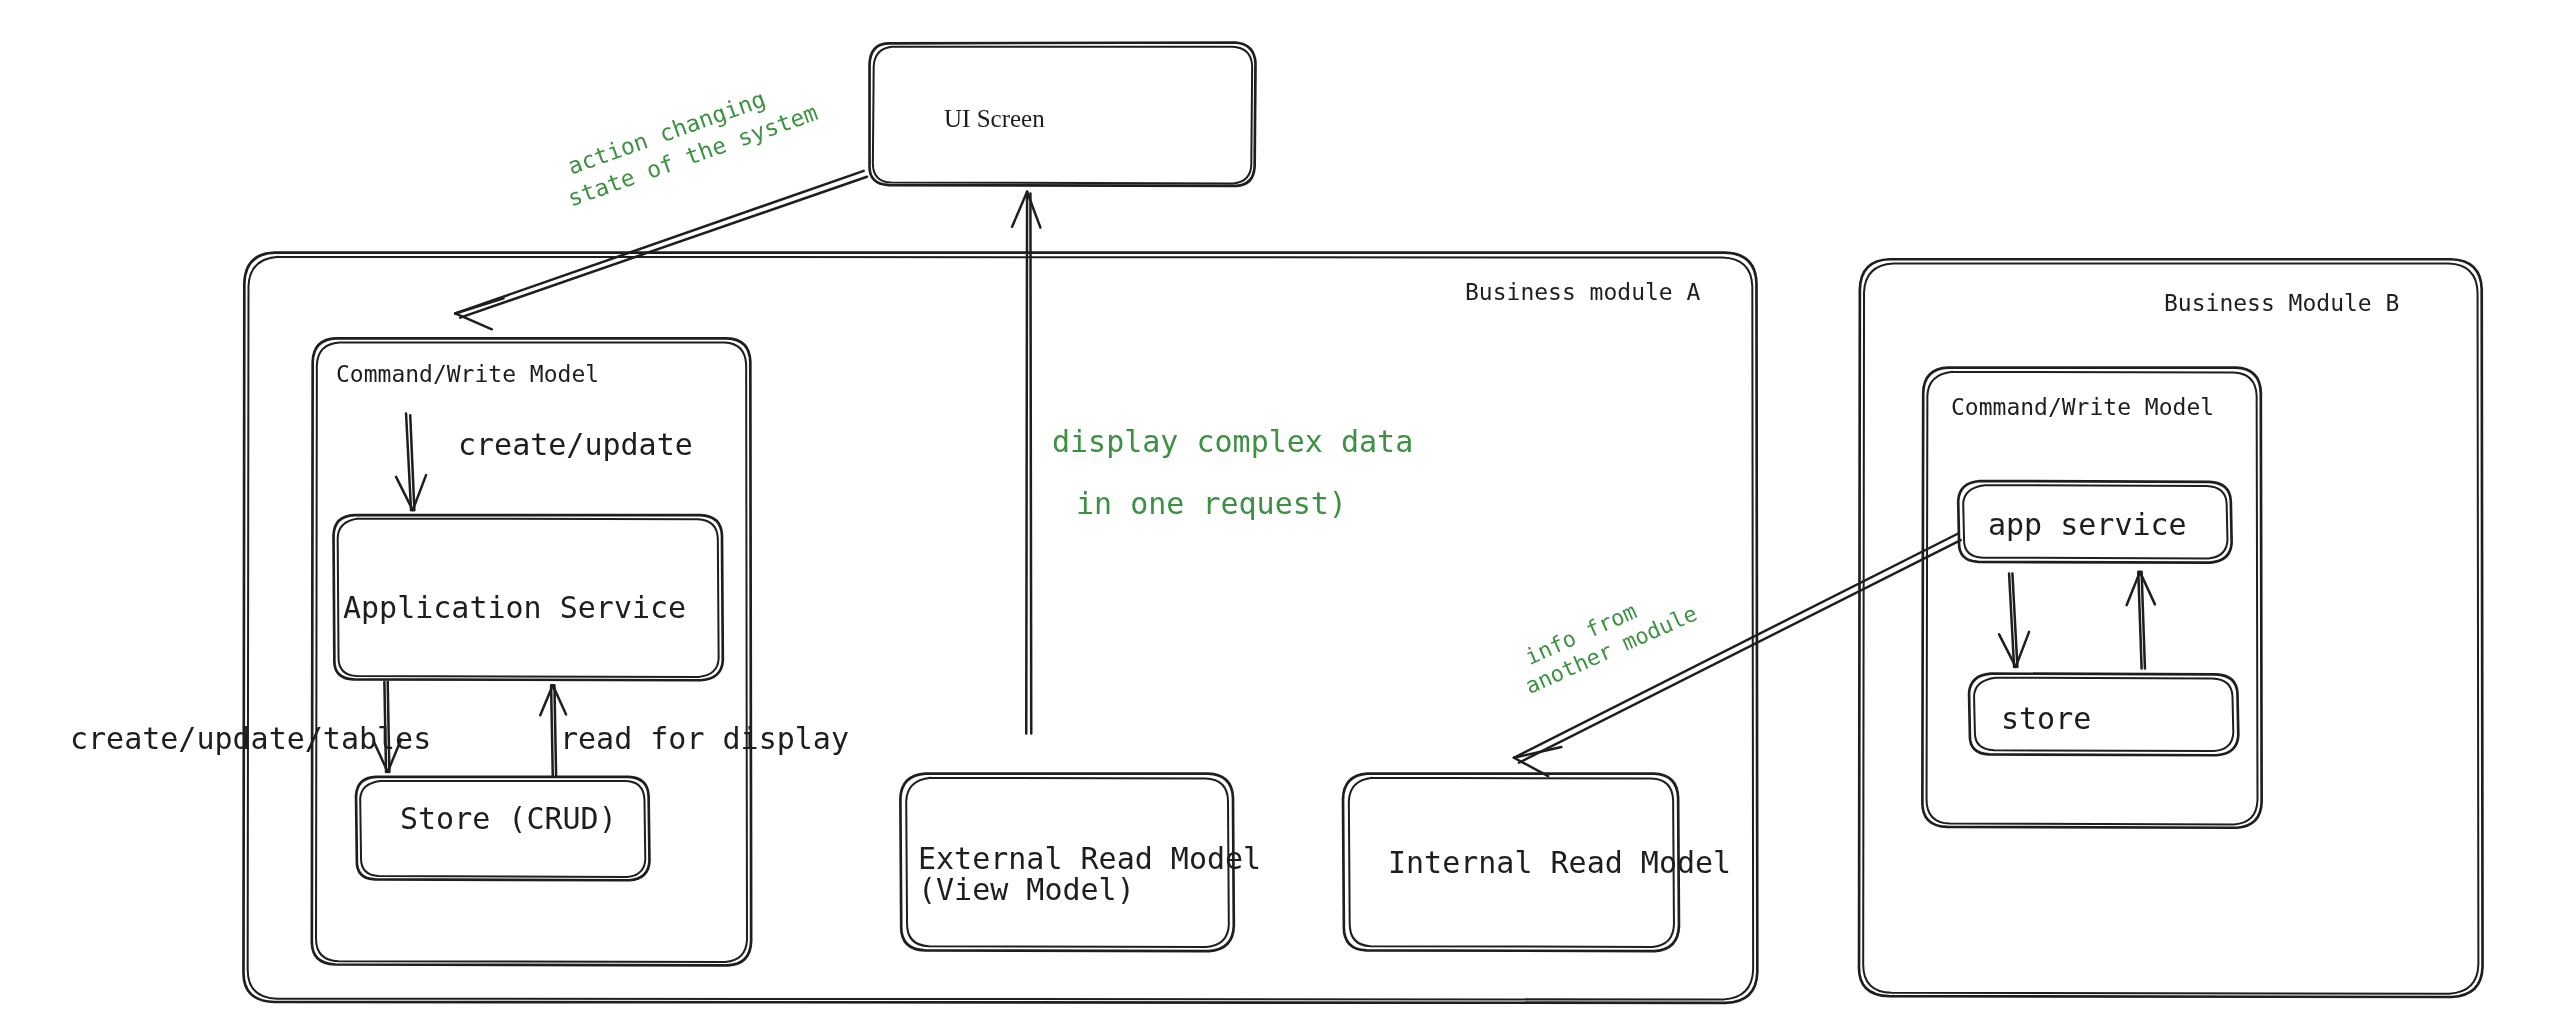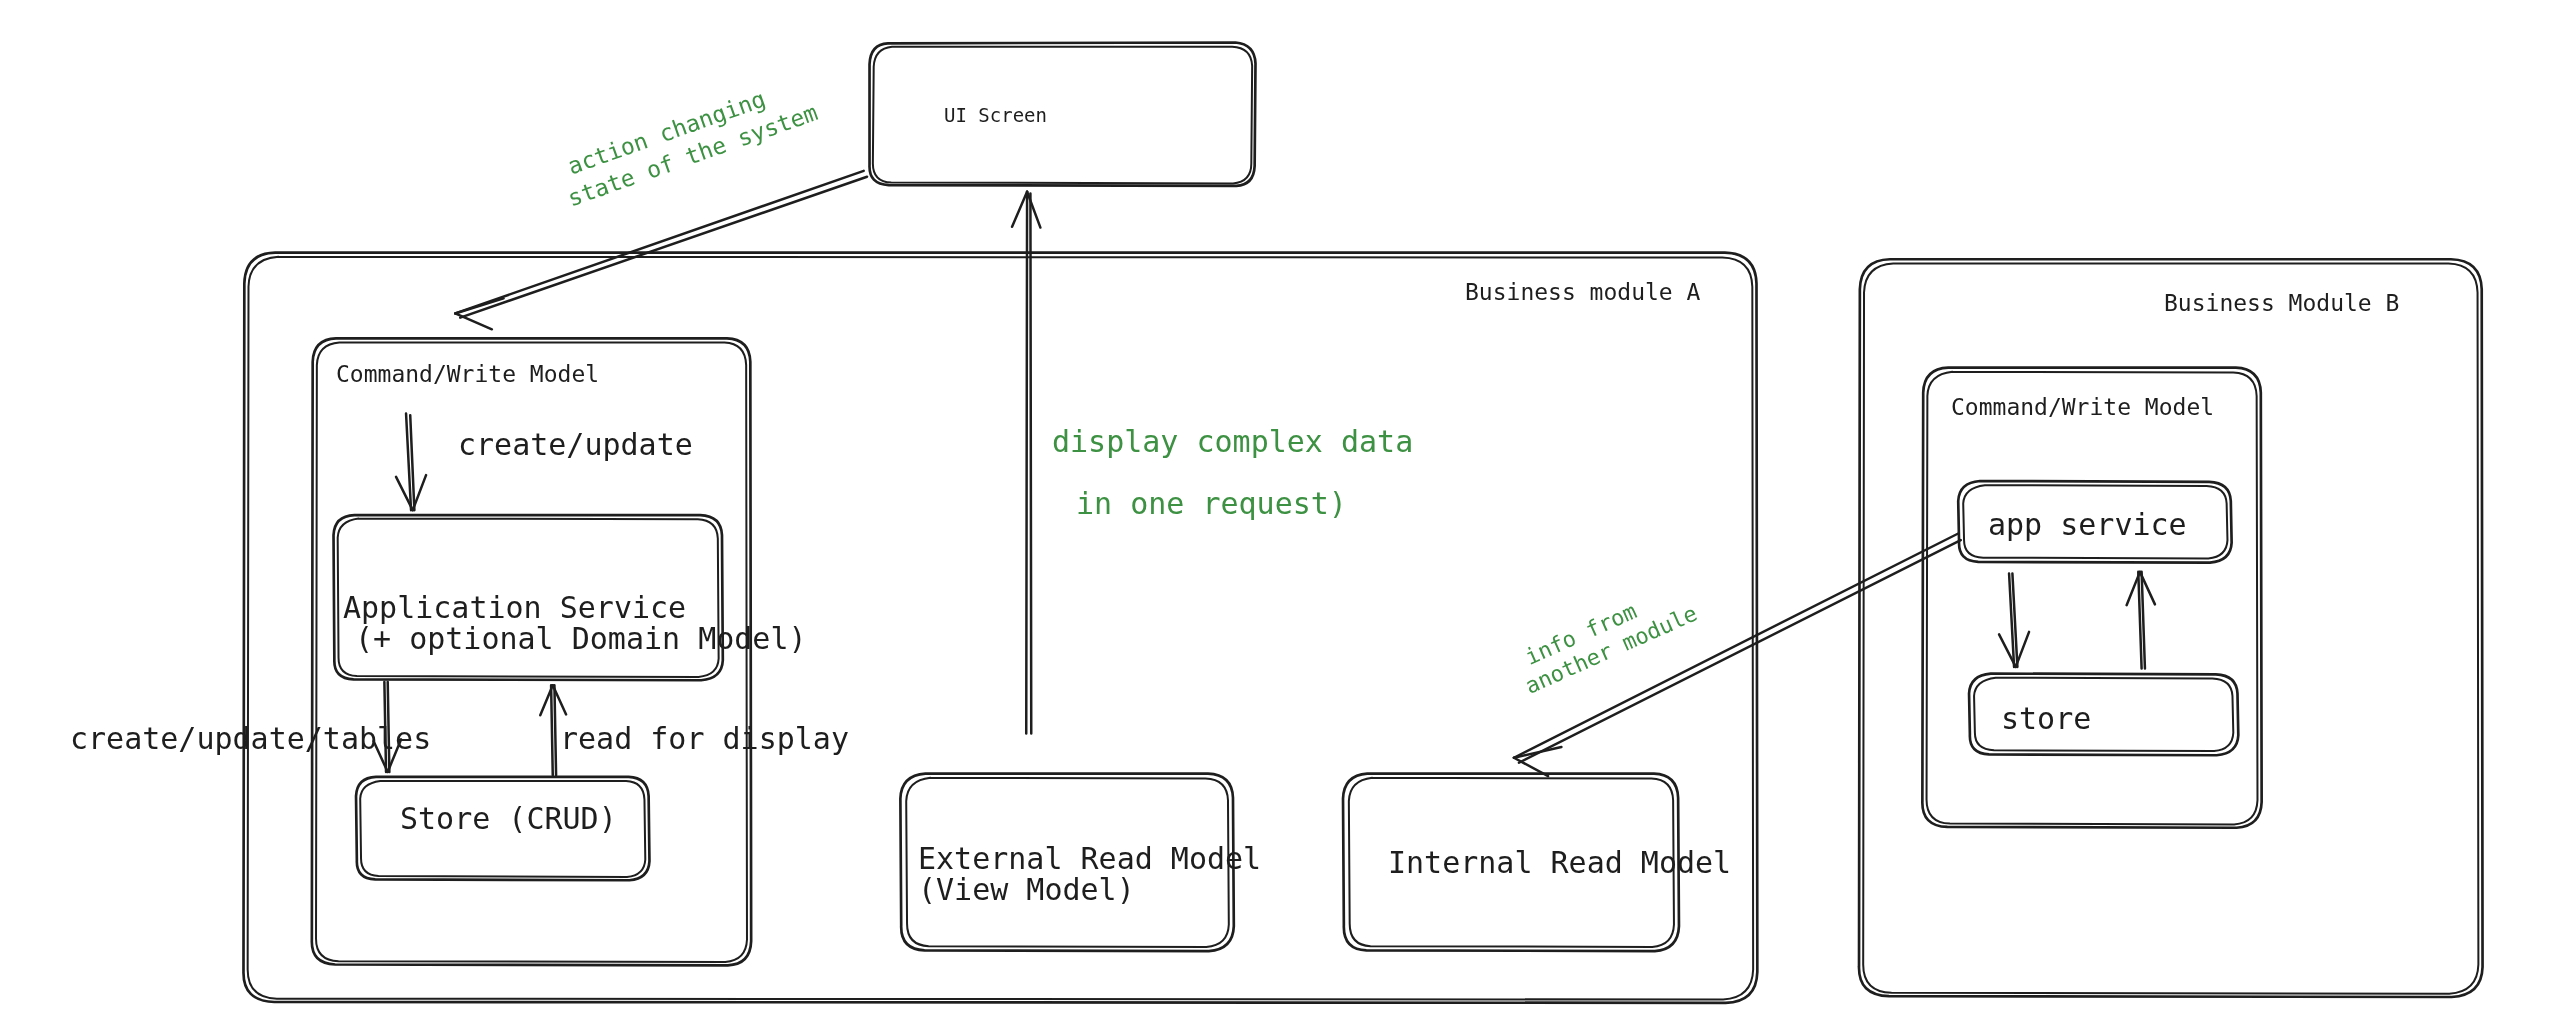--- a/index.html
+++ b/index.html
@@ -36,21 +36,21 @@
     font-family: "DejaVu Sans Mono", "Liberation Mono", monospace;
     white-space: pre;
     line-height: 1.30;
     letter-spacing: 0px;
   }
   .green {
     color: #3d9142;
   }
   .t28 { font-size: 23px; }
   .t29 { font-size: 30px; }
-  .t30 { font-size: 19px; }
+  .t30 { font-size: 25px; font-family: Liberation Serif, serif; }
   .t26 { font-size: 22px; }
   .rot {
     transform-origin: 0 0;
   }
 </style>
 </head>
 <body>
 
 <div id="canvas">
 
@@ -199,21 +199,20 @@
 
   <div class="lbl t30" style="left:944px; top:103px;">UI Screen</div>
 
   <div class="lbl t28" style="left:1465px; top:278px;">Business module A</div>
 
   <div class="lbl t28" style="left:2164px; top:289px;">Business Module B</div>
 
   <div class="lbl t28" style="left:336px; top:360px;">Command/Write Model</div>
 
   <div class="lbl t29" style="left:343px; top:588px;">Application Service</div>
-  <div class="lbl t29" style="left:355px; top:619px;">(+ optional Domain Model)</div>
 
   <div class="lbl t29" style="left:400px; top:799px;">Store (CRUD)</div>
 
   <div class="lbl t29" style="left:918px; top:839px;">External Read Model</div>
   <div class="lbl t29" style="left:918px; top:870px;">(View Model)</div>
 
   <div class="lbl t29" style="left:1388px; top:843px;">Internal Read Model</div>
 
   <div class="lbl t28" style="left:1951px; top:393px;">Command/Write Model</div>
 

